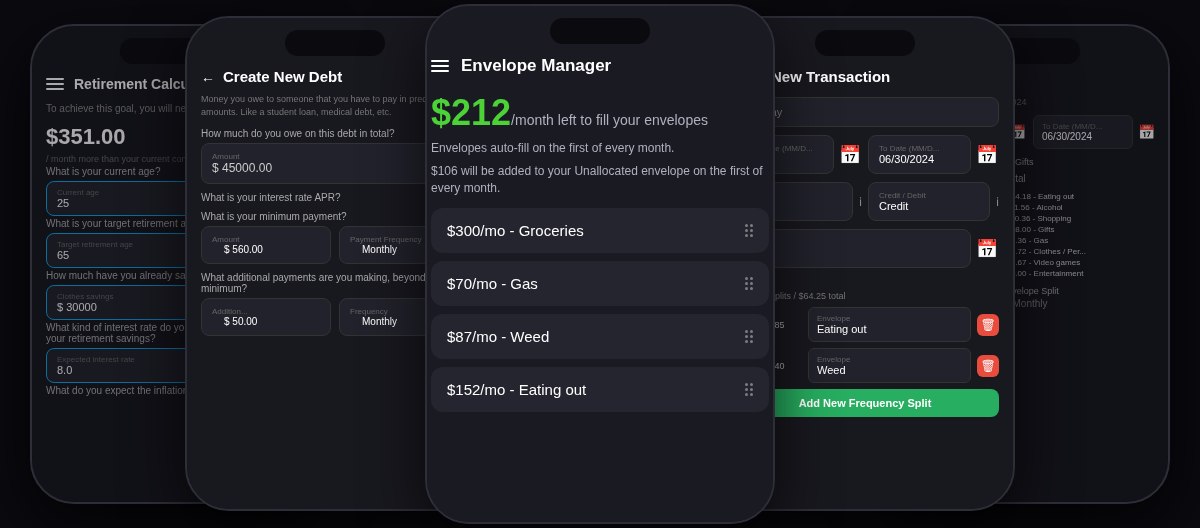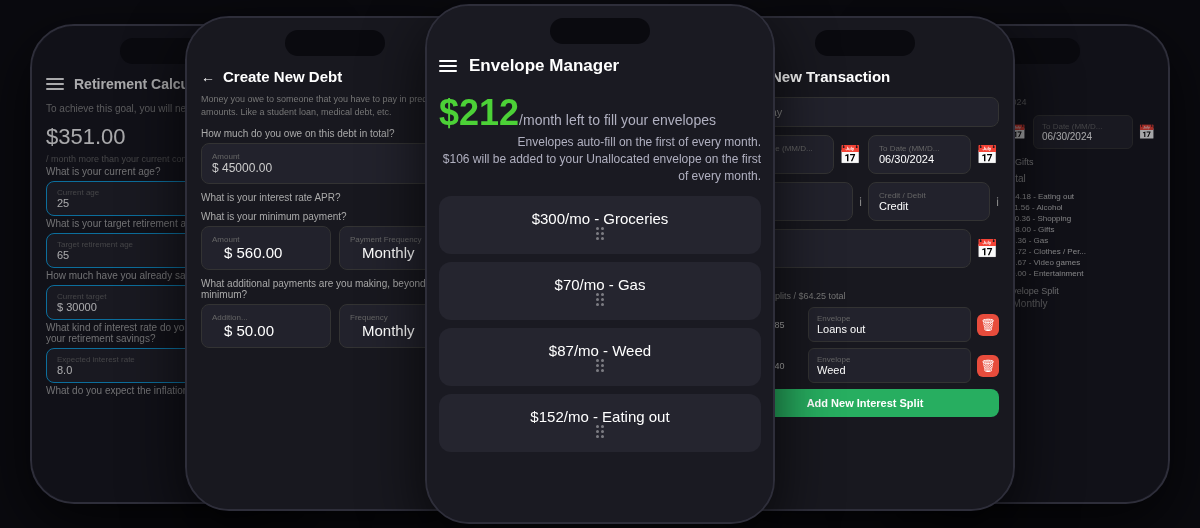--- a/index.html
+++ b/index.html
@@ -106,40 +106,39 @@
     }
 
     .amount-hero .per-month {
       color: #b0b0c0;
       font-size: 14px;
     }
 
     .amount-hero .subtitle {
       color: #b0b0c0;
       font-size: 12px;
+      margin-top: 6px;
       line-height: 1.4;
-      text-align: right;
     }
 
     .envelope-list {
       display: flex;
       flex-direction: column;
       gap: 8px;
       margin-top: 8px;
     }
 
     .envelope-item {
       background: #25252f;
       border-radius: 12px;
       padding: 14px 16px;
       display: flex;
       align-items: center;
       justify-content: space-between;
       cursor: pointer;
-      flex-direction: column;
     }
 
     .envelope-item-label {
       color: #fff;
       font-size: 15px;
       font-weight: 500;
     }
 
     .drag-icon {
       display: grid;
@@ -212,21 +211,21 @@
 
     .ret-subtitle {
       font-size: 10px;
       color: #888;
       margin-bottom: 8px;
       line-height: 1.4;
     }
 
     .ret-big-amount {
       font-size: 22px;
-      font-weight: 400;
+      font-weight: 700;
       color: #fff;
       margin-bottom: 4px;
     }
 
     .ret-small-text {
       font-size: 9px;
       color: #666;
     }
 
     .ret-section {
@@ -315,21 +314,21 @@
       border: 1px solid #333;
     }
 
     .debt-field-label {
       font-size: 8px;
       color: #666;
       display: block;
     }
 
     .debt-field-value {
-      font-size: 15px;
+      font-size: 10px;
       color: #fff;
       padding-left: 12px;
     }
 
     
     .transaction-content {
       background: #18181f;
       height: 100%;
       padding: 50px 14px 14px;
       color: #fff;
@@ -579,21 +578,21 @@
       <div class="ret-section">
         <div class="ret-label">What is your target retirement age?</div>
         <div class="ret-input-box">
           <div class="ret-field-label">Target retirement age</div>
           <div>65</div>
         </div>
       </div>
       <div class="ret-section">
         <div class="ret-label">How much have you already saved up for retirement?</div>
         <div class="ret-input-box">
-          <div class="ret-field-label">Current target</div>
+          <div class="ret-field-label">Clothes savings</div>
           <div>$ <span>30000</span></div>
         </div>
       </div>
       <div class="ret-section">
         <div class="ret-label">What kind of interest rate do you expect to make on your retirement savings?</div>
         <div class="ret-input-box">
           <div class="ret-field-label">Expected interest rate</div>
           <div>8.0</div>
         </div>
       </div>
@@ -638,21 +637,21 @@
         <div class="debt-amount-box">
           <span class="debt-field-label">Frequency</span>
           <div class="debt-field-value">Monthly</div>
         </div>
       </div>
     </div>
   </div>
 
   <div class="phone phone-center">
     <div class="notch"></div>
-    <div class="phone-content" style="background:#1a1a22; padding: 50px 12px 16px;">
+    <div class="phone-content" style="background:#1a1a22; padding: 50px 4px 16px;">
       <div class="center-header">
         <div class="hamburger-icon">
           <span></span>
             <span></span>
             <span></span>
         </div>
         <span class="center-title">Envelope Manager</span>
       </div>
       <div class="amount-hero">
         <span class="big-amount">$212</span><span class="per-month">/month left to fill your envelopes</span>
@@ -746,34 +745,34 @@
         </div>
         <div style="display:flex;align-items:center;color:#888;font-size:18px;">📅</div>
       </div>
       <div class="splits-label">e Splits</div>
       <div class="splits-amount">$64.25 in splits / $64.25 total</div>
       <div class="split-row">
         <div class="split-hi">hi...</div>
         <div class="split-hi" style="width:35px;font-size:9px;color:#aaa;">6.85</div>
         <div class="split-envelope-box">
           <span class="split-envelope-label">Envelope</span>
-          <div class="split-envelope-value">Loans out</div>
+          <div class="split-envelope-value">Eating out</div>
         </div>
         <div class="split-delete-btn">🗑</div>
       </div>
       <div class="split-row">
         <div class="split-hi">hi...</div>
         <div class="split-hi" style="width:35px;font-size:9px;color:#aaa;">7.40</div>
         <div class="split-envelope-box">
           <span class="split-envelope-label">Envelope</span>
           <div class="split-envelope-value">Weed</div>
         </div>
         <div class="split-delete-btn">🗑</div>
       </div>
-      <div class="add-split-btn">Add New Interest Split</div>
+      <div class="add-split-btn">Add New Frequency Split</div>
     </div>
   </div>
 
   <div class="phone phone-right2">
     <div class="notch"></div>
     <div class="home-content">
       <div class="home-title">ome</div>
       <div class="home-date">opes, 06/01/2024 - 06/30/2024</div>
       <div class="date-row">
         <div class="date-box">

